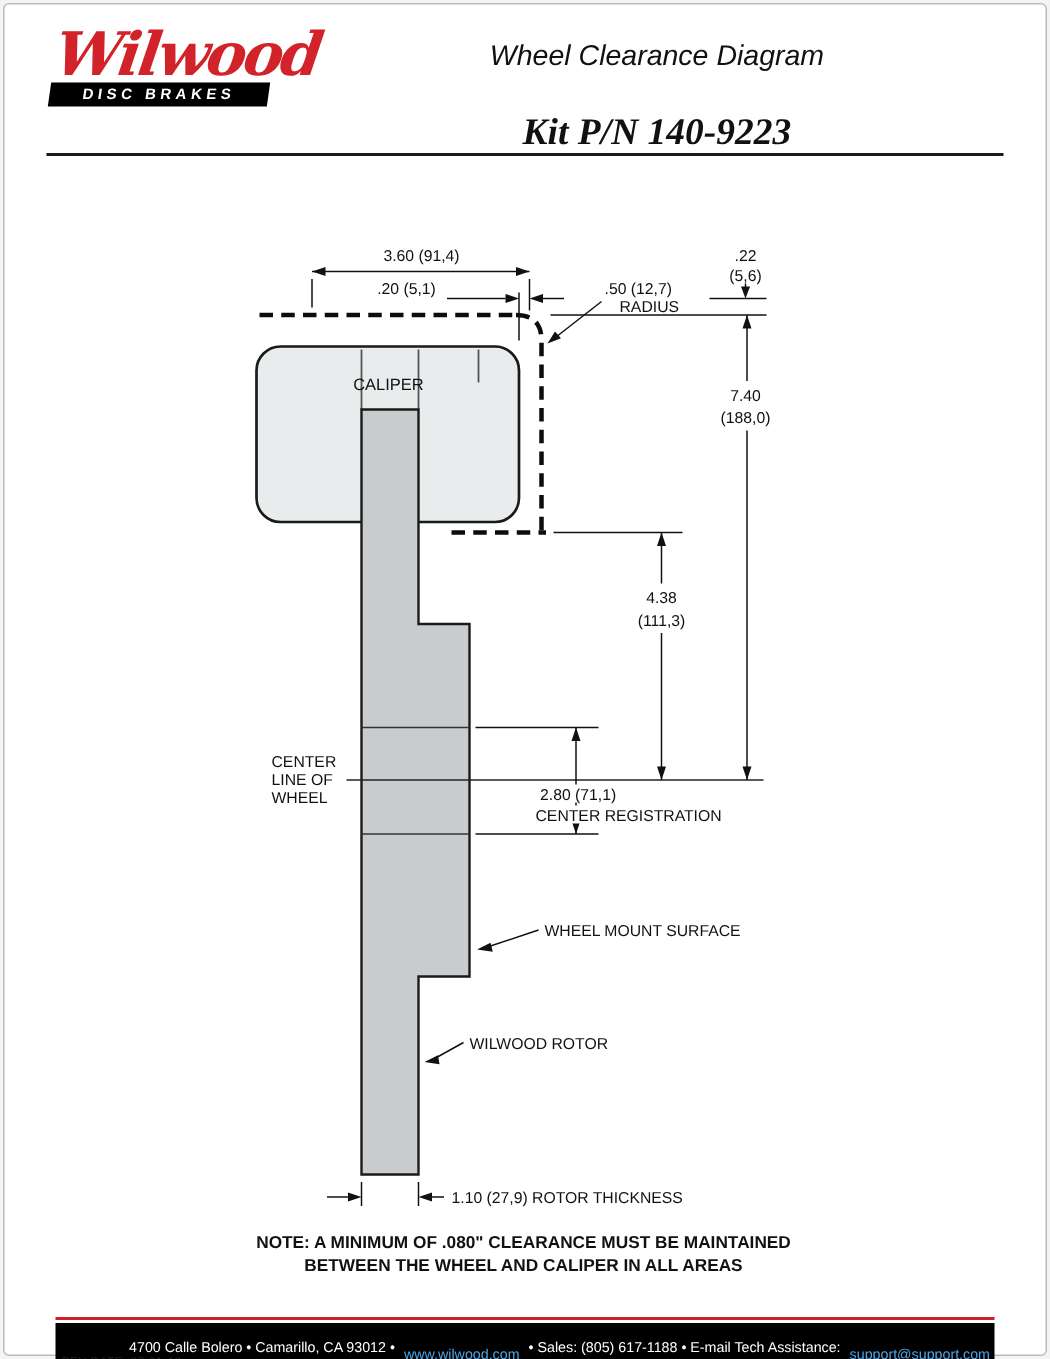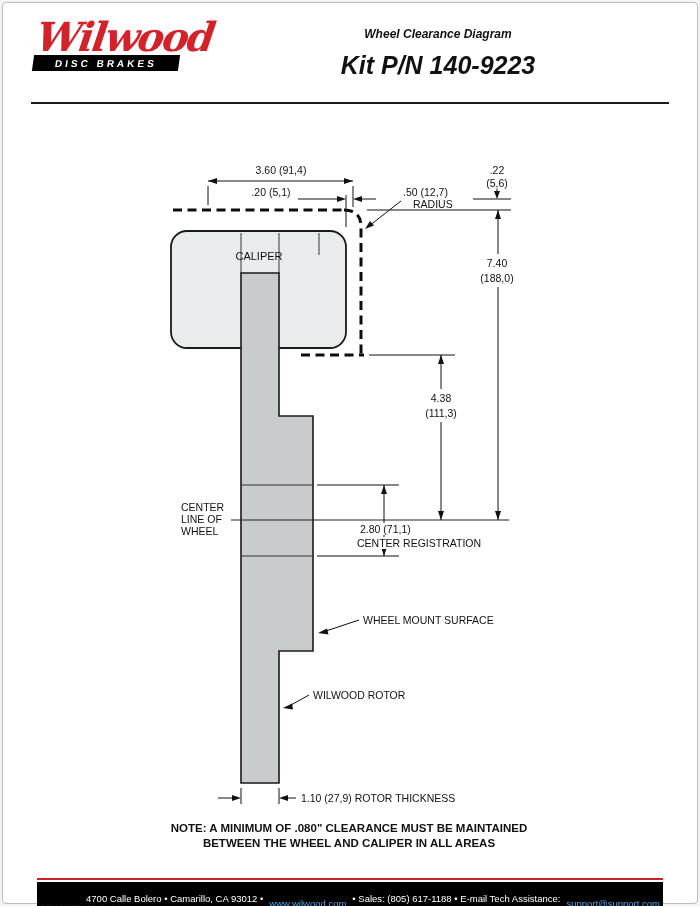--- a/index.html
+++ b/index.html
@@ -4,22 +4,22 @@
 <style>
   html,body{margin:0;padding:0;background:#f4f4f4;}
   body{width:700px;height:906px;position:relative;font-family:"Liberation Sans",sans-serif;overflow:hidden;}
   .page{position:absolute;left:2px;top:2px;width:694px;height:900px;background:#ffffff;border:1px solid #b9bcbe;border-radius:4px;}
   
   .logo{position:absolute;left:30px;top:12px;width:160px;}
   .logo-script{font-family:"DejaVu Serif",serif;font-style:italic;font-weight:bold;font-size:40px;line-height:44px;color:#d2232a;transform:skewX(-8deg);letter-spacing:-2px;margin-left:4px;}
   .logo-bar{width:146px;background:#000;color:#fff;font-size:10px;font-weight:bold;letter-spacing:3px;text-align:center;padding:3px 0 2px 0;transform:skewX(-8deg);margin-top:-4px;}
   
   .titles{position:absolute;left:210px;top:24px;width:450px;text-align:center;}
-  .doc-title{font-size:12px;font-weight:bold;font-style:italic;color:#111;}
-  .kit-number{font-size:25px;font-weight:bold;font-style:italic;color:#111;margin-top:10px;}
+  .doc-title{font-size:19px;font-weight:normal;font-style:italic;color:#111;}
+  .kit-number{font-size:25px;font-weight:bold;font-style:italic;color:#111;margin-top:26px;font-family:Liberation Serif, serif;}
   .header-rule{position:absolute;left:28px;right:28px;top:99px;height:2px;background:#1a1a1a;}
   
   svg.diagram{position:absolute;left:28px;top:140px;}
   svg text{font-family:"Liberation Sans",sans-serif;fill:#111;}
   .dim{font-size:10.5px;}
   .lbl{font-size:10.5px;}
   .note-text{font-size:11.5px;font-weight:bold;}
   .caliper-text{font-size:11px;}
   
   .footer-rule{position:absolute;left:34px;right:34px;top:875px;height:2px;background:#cf2027;}

